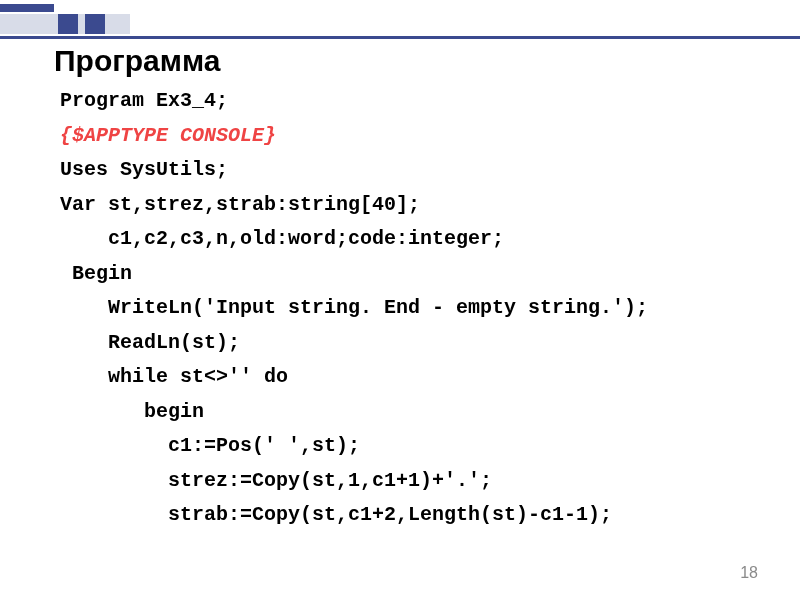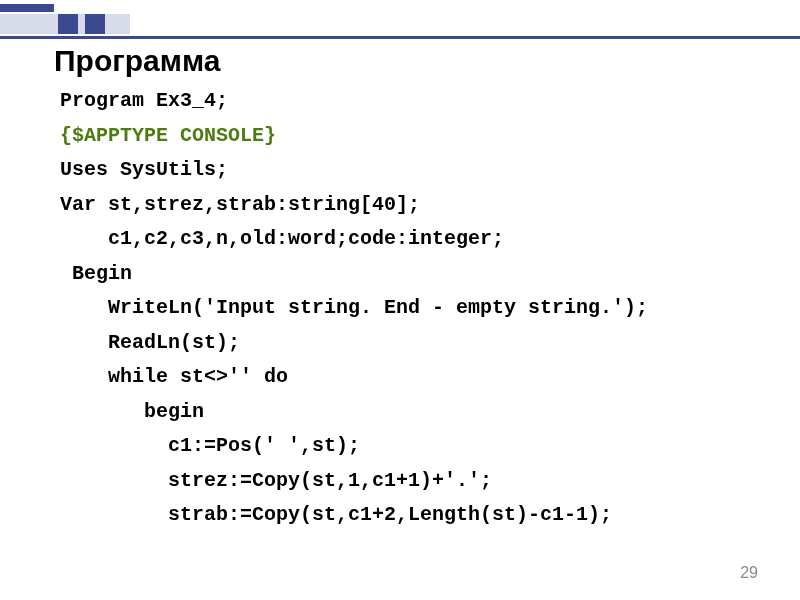--- a/index.html
+++ b/index.html
@@ -79,21 +79,22 @@
       font-size: 20px;
       font-weight: bold;
       line-height: 34.5px;
       color: #000;
       white-space: pre;
     }
     .code-line {
       display: block;
     }
     .directive {
-      color: #4d7c0f;
+      color: #ef4444;
+      font-style: italic;
     }
     .page-number {
       position: absolute;
       bottom: 18px;
       right: 42px;
       font-size: 16px;
       color: #8a8a8a;
     }
   </style>
 </head>
@@ -104,13 +105,13 @@
   <div class="deco-light-bar"></div>
   <div class="deco-square-1"></div>
   <div class="deco-square-2"></div>
 </div>
 <div class="top-rule"></div>
 
 <div class="title">Программа</div>
 
 <div class="code-area" id="code-block"><span class="code-line ">Program Ex3_4;</span><span class="code-line directive">{$APPTYPE CONSOLE}</span><span class="code-line ">Uses SysUtils;</span><span class="code-line ">Var st,strez,strab:string[40];</span><span class="code-line ">    c1,c2,c3,n,old:word;code:integer;</span><span class="code-line "> Begin</span><span class="code-line ">    WriteLn('Input string. End - empty string.');</span><span class="code-line ">    ReadLn(st);</span><span class="code-line ">    while st&lt;&gt;'' do</span><span class="code-line ">       begin</span><span class="code-line ">         c1:=Pos(' ',st);</span><span class="code-line ">         strez:=Copy(st,1,c1+1)+'.';</span><span class="code-line ">         strab:=Copy(st,c1+2,Length(st)-c1-1);</span></div>
 
-<div class="page-number">29</div>
+<div class="page-number">18</div>
 
 </body></html>

